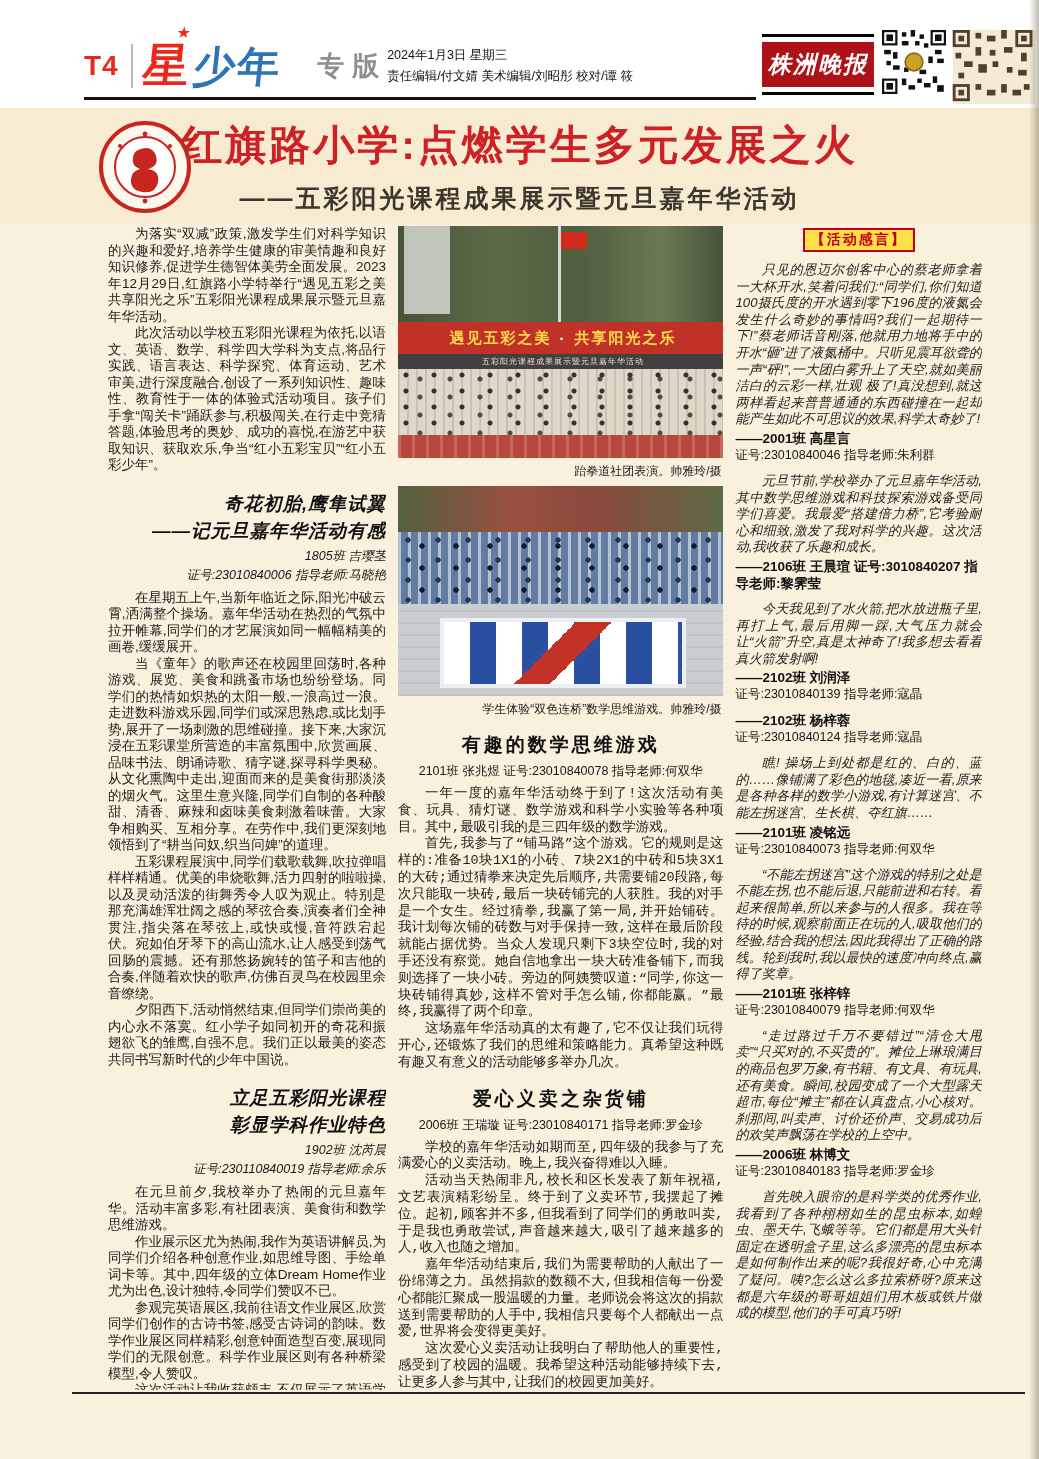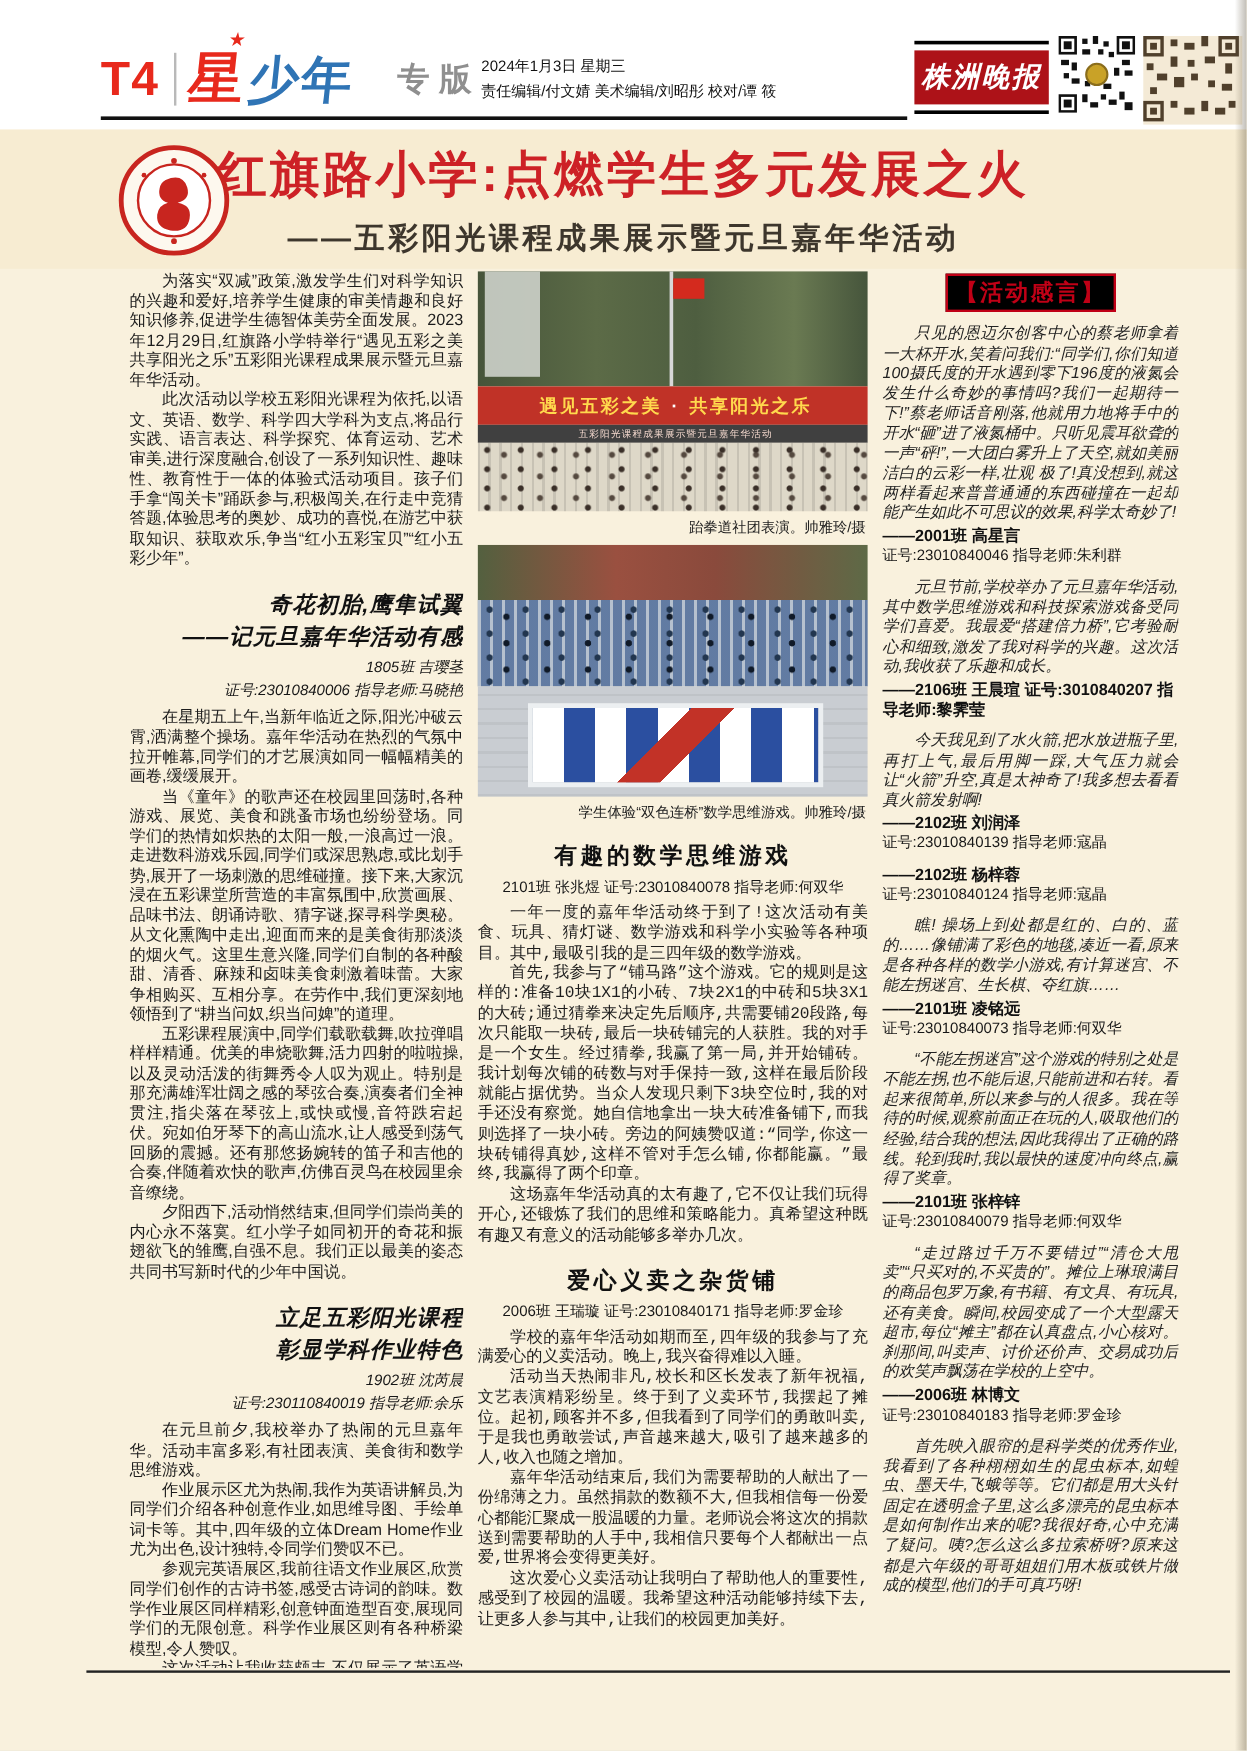--- a/index.html
+++ b/index.html
@@ -3,21 +3,21 @@
 <meta charset="utf-8">
 <style>
   html,body{margin:0;padding:0;background:#e8e4da;}
   .page{position:relative;width:1039px;height:1459px;background:#f9f1dd;overflow:hidden;
         font-family:"Liberation Sans",sans-serif;color:#1c1c1c;margin:0 auto;}
   .page::after{content:'';position:absolute;right:0;top:0;bottom:0;width:10px;
         background:linear-gradient(90deg,transparent,rgba(90,80,60,.38));pointer-events:none;}
   
   .topband{position:absolute;top:0;left:0;right:0;height:108px;background:#ffffff;}
   .header{position:absolute;top:34px;left:84px;height:64px;display:flex;align-items:center;}
-  .pageno{font-size:40px;font-weight:bold;color:#e8291c;letter-spacing:1px;}
+  .pageno{font-size:28px;font-weight:bold;color:#e8291c;letter-spacing:1px;}
   .hdr-divider{display:inline-block;width:2px;height:44px;background:#b9b9b9;margin:0 10px 0 12px;}
   .logo{position:relative;display:inline-block;white-space:nowrap;transform:skewX(-6deg);}
   .logo-star{font-size:46px;font-weight:900;color:#e8291c;font-family:"Liberation Serif",serif;}
   .logo-staricon{position:absolute;top:-12px;left:30px;font-size:16px;color:#e8291c;}
   .logo-rest{font-size:42px;font-weight:900;color:#2f74b5;font-family:"Liberation Serif",serif;letter-spacing:2px;}
   .edition{font-size:27px;font-weight:bold;color:#8f8f8f;letter-spacing:8px;margin-left:36px;}
   .meta{font-size:12.5px;line-height:1.7;color:#111;}
   .header-rule{position:absolute;top:97px;left:84px;width:672px;height:3px;background:#111;}
   .masthead-wrap{position:absolute;top:34px;left:762px;width:112px;border-top:3px solid #000;border-bottom:3px solid #000;padding:5px 0;}
   .masthead{background:#ad1218;color:#fff;text-align:center;font-family:"Liberation Serif",serif;
@@ -37,21 +37,21 @@
   .col-mid{width:330px;}
   .col-right{width:250px;}
   .para{margin:0;font-size:13.5px;line-height:16.8px;text-align:justify;text-indent:2em;color:#1c1c1c;}
   .col-left .para{line-height:16.5px;}
   .sec-head{text-align:right;margin:16px 0 6px;font-style:italic;}
   .sec-title{font-size:18.5px;font-weight:bold;line-height:27px;color:#111;letter-spacing:1px;}
   .byline{font-size:12.5px;margin-top:4px;color:#161616;}
   .certline{font-size:12.5px;margin-top:2px;color:#161616;}
   
   .photo{position:relative;width:330px;overflow:hidden;}
-  .photo1{height:200px;}
+  .photo1{height:232px;}
   .p1-sky{position:absolute;top:0;left:0;right:0;height:96px;
         background:linear-gradient(90deg,#46543a,#5c6b47 30%,#4e5e40 55%,#6a7a52 80%,#43523a);}
   .p1-building{position:absolute;top:0;left:6px;width:46px;height:88px;background:#cdd2ca;opacity:.9;}
   .p1-pole{position:absolute;top:0;left:160px;width:3px;height:96px;background:#d8d8d8;}
   .p1-flag{position:absolute;top:6px;left:163px;width:26px;height:17px;background:#d42a1e;}
   .p1-banner{position:absolute;top:96px;left:0;right:0;height:32px;background:#c03227;color:#ffd94d;
         display:flex;align-items:center;justify-content:center;font-weight:bold;font-size:15px;letter-spacing:2px;}
   .banner-dot{color:#fff;margin:0 8px;}
   .p1-bannersub{position:absolute;top:128px;left:0;right:0;height:15px;background:#404040;color:#f3d8cd;
         font-size:8px;text-align:center;line-height:15px;letter-spacing:1px;}
@@ -78,22 +78,22 @@
   .p2-mat::after{content:'';position:absolute;inset:0;
         background:linear-gradient(135deg,transparent 44%,#c23227 44% 56%,transparent 56%);}
   .caption{font-size:12px;color:#222;text-align:right;margin:5px 2px 6px 0;}
   
   .mid-head{text-align:center;margin:14px 0 5px;}
   .mid-title{font-size:19px;font-weight:bold;letter-spacing:3px;color:#111;}
   .mid-byline{font-size:12.5px;margin-top:5px;color:#161616;}
   .mid-body{margin-top:6px;font-family:Liberation Mono, monospace;}
   
   .rc-label-wrap{text-align:center;margin:2px 0 10px;}
-  .rc-label{display:inline-block;font-size:19px;font-weight:bold;color:#c00016;
-        border:2px solid #c00016;background:#000000;padding:1px 6px;letter-spacing:2px;}
+  .rc-label{display:inline-block;font-size:14px;font-weight:bold;color:#c00016;
+        border:2px solid #c00016;background:#fde047;padding:1px 6px;letter-spacing:2px;}
   .t-text{margin:0;font-size:13.2px;line-height:16.6px;text-align:justify;text-indent:2em;
         color:#222;font-style:italic;}
   .t-author{margin:2px 0 0;font-size:13.5px;font-weight:600;color:#111;line-height:17px;}
   .t-cert{margin:0 0 0;font-size:12.5px;color:#161616;line-height:17px;}
   .testimonial{margin-bottom:9px;}
   .bottom-rule{position:absolute;top:1392px;left:72px;right:14px;height:2px;background:#222;}
 </style>
 </head>
 <body>
 

